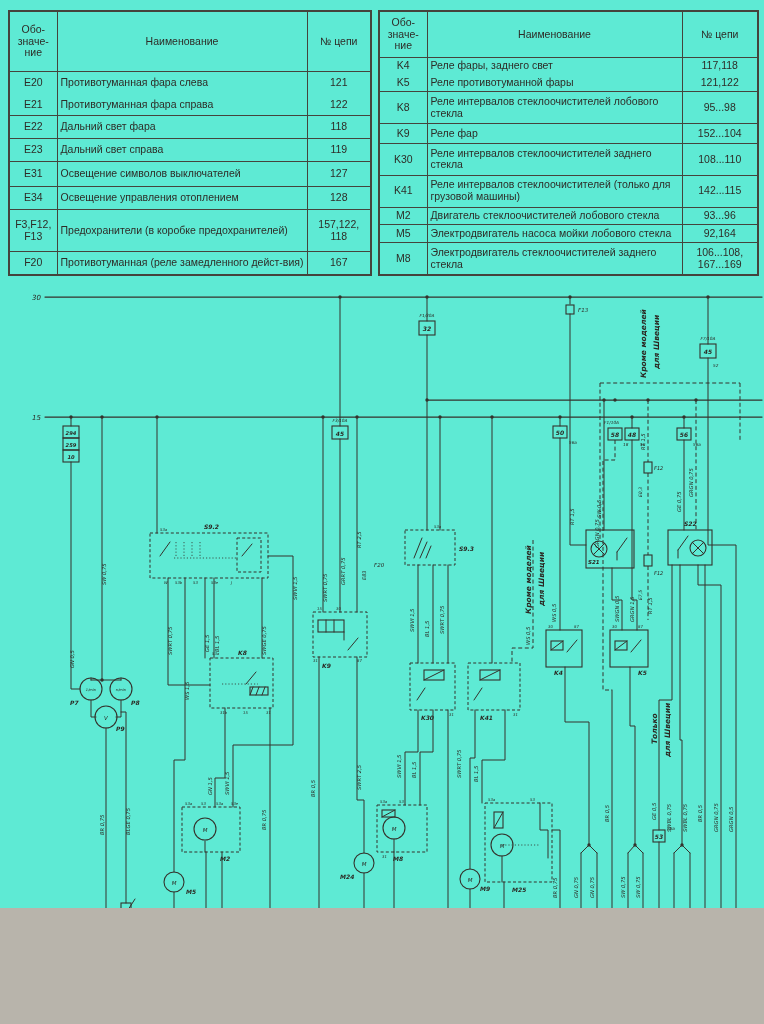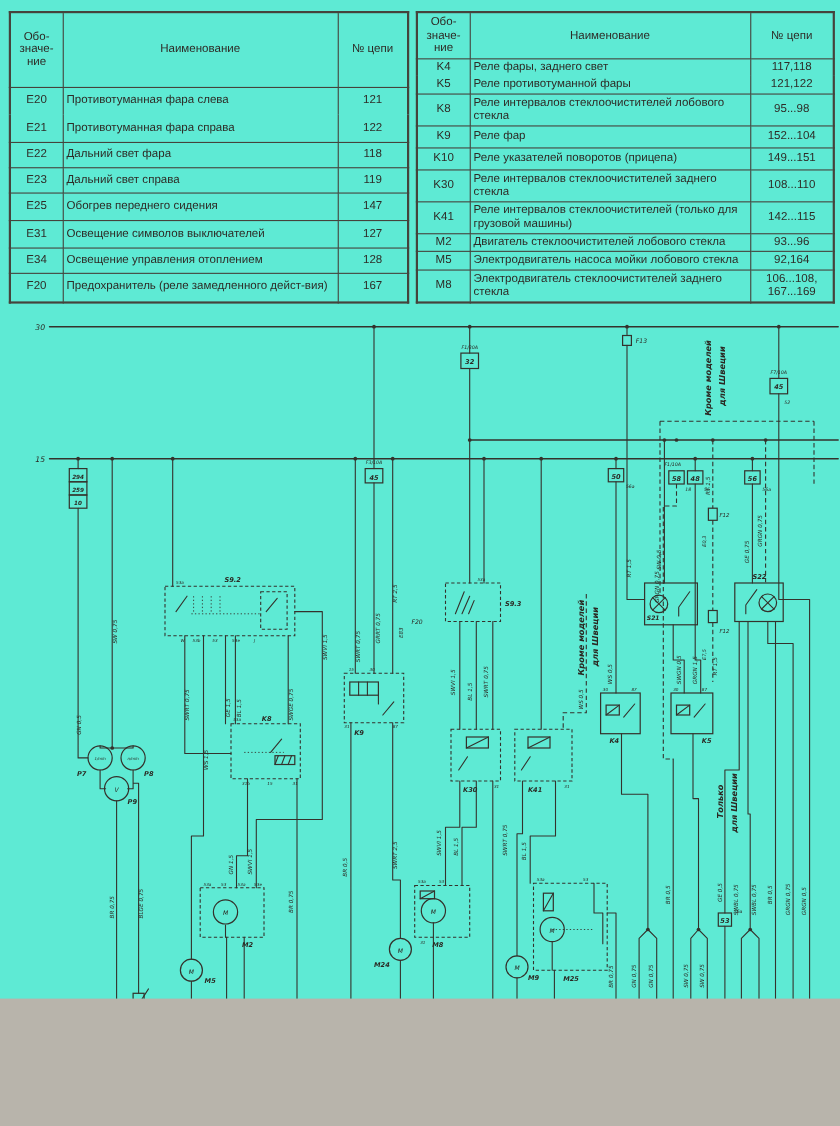--- a/index.html
+++ b/index.html
@@ -61,37 +61,39 @@
           <td class="code">E22</td>
           <td>Дальний свет фара</td>
           <td class="num">118</td>
         </tr>
     <tr style="height:23px">
           <td class="code">E23</td>
           <td>Дальний свет справа</td>
           <td class="num">119</td>
         </tr>
     <tr style="height:25px">
-          <td class="code">E25</td>
-          <td>Обогрев переднего сидения</td>
-          <td class="num">147</td>
-        </tr>
-    <tr style="height:25px">
           <td class="code">E31</td>
           <td>Освещение символов выключателей</td>
           <td class="num">127</td>
         </tr>
     <tr style="height:23px">
           <td class="code">E34</td>
           <td>Освещение управления отоплением</td>
           <td class="num">128</td>
         </tr>
     <tr>
+          <td class="code">F3,F12,
+F13</td>
+          <td>Предохранители (в коробке предохранителей)</td>
+          <td class="num">157,122,
+118</td>
+        </tr>
+    <tr>
           <td class="code">F20</td>
-          <td>Предохранитель (реле замедленного дейст-вия)</td>
+          <td>Противотуманная (реле замедленного дейст-вия)</td>
           <td class="num">167</td>
         </tr>
   </tbody>
     </table>
 
   <table class="ref" style="left:378px;top:10px;width:379px;height:266px">
     <colgroup>
         <col style="width:48px">
         <col style="width:255px">
         <col style="width:76px">
@@ -116,25 +118,20 @@
         </tr>
     <tr>
           <td class="code">K8</td>
           <td>Реле интервалов стеклоочистителей лобового стекла</td>
           <td class="num">95...98</td>
         </tr>
     <tr style="height:20px">
           <td class="code">K9</td>
           <td>Реле фар</td>
           <td class="num">152...104</td>
-        </tr>
-    <tr style="height:20px">
-          <td class="code">K10</td>
-          <td>Реле указателей поворотов (прицепа)</td>
-          <td class="num">149...151</td>
         </tr>
     <tr>
           <td class="code">K30</td>
           <td>Реле интервалов стеклоочистителей заднего стекла</td>
           <td class="num">108...110</td>
         </tr>
     <tr>
           <td class="code">K41</td>
           <td>Реле интервалов стеклоочистителей (только для грузовой машины)</td>
           <td class="num">142...115</td>

